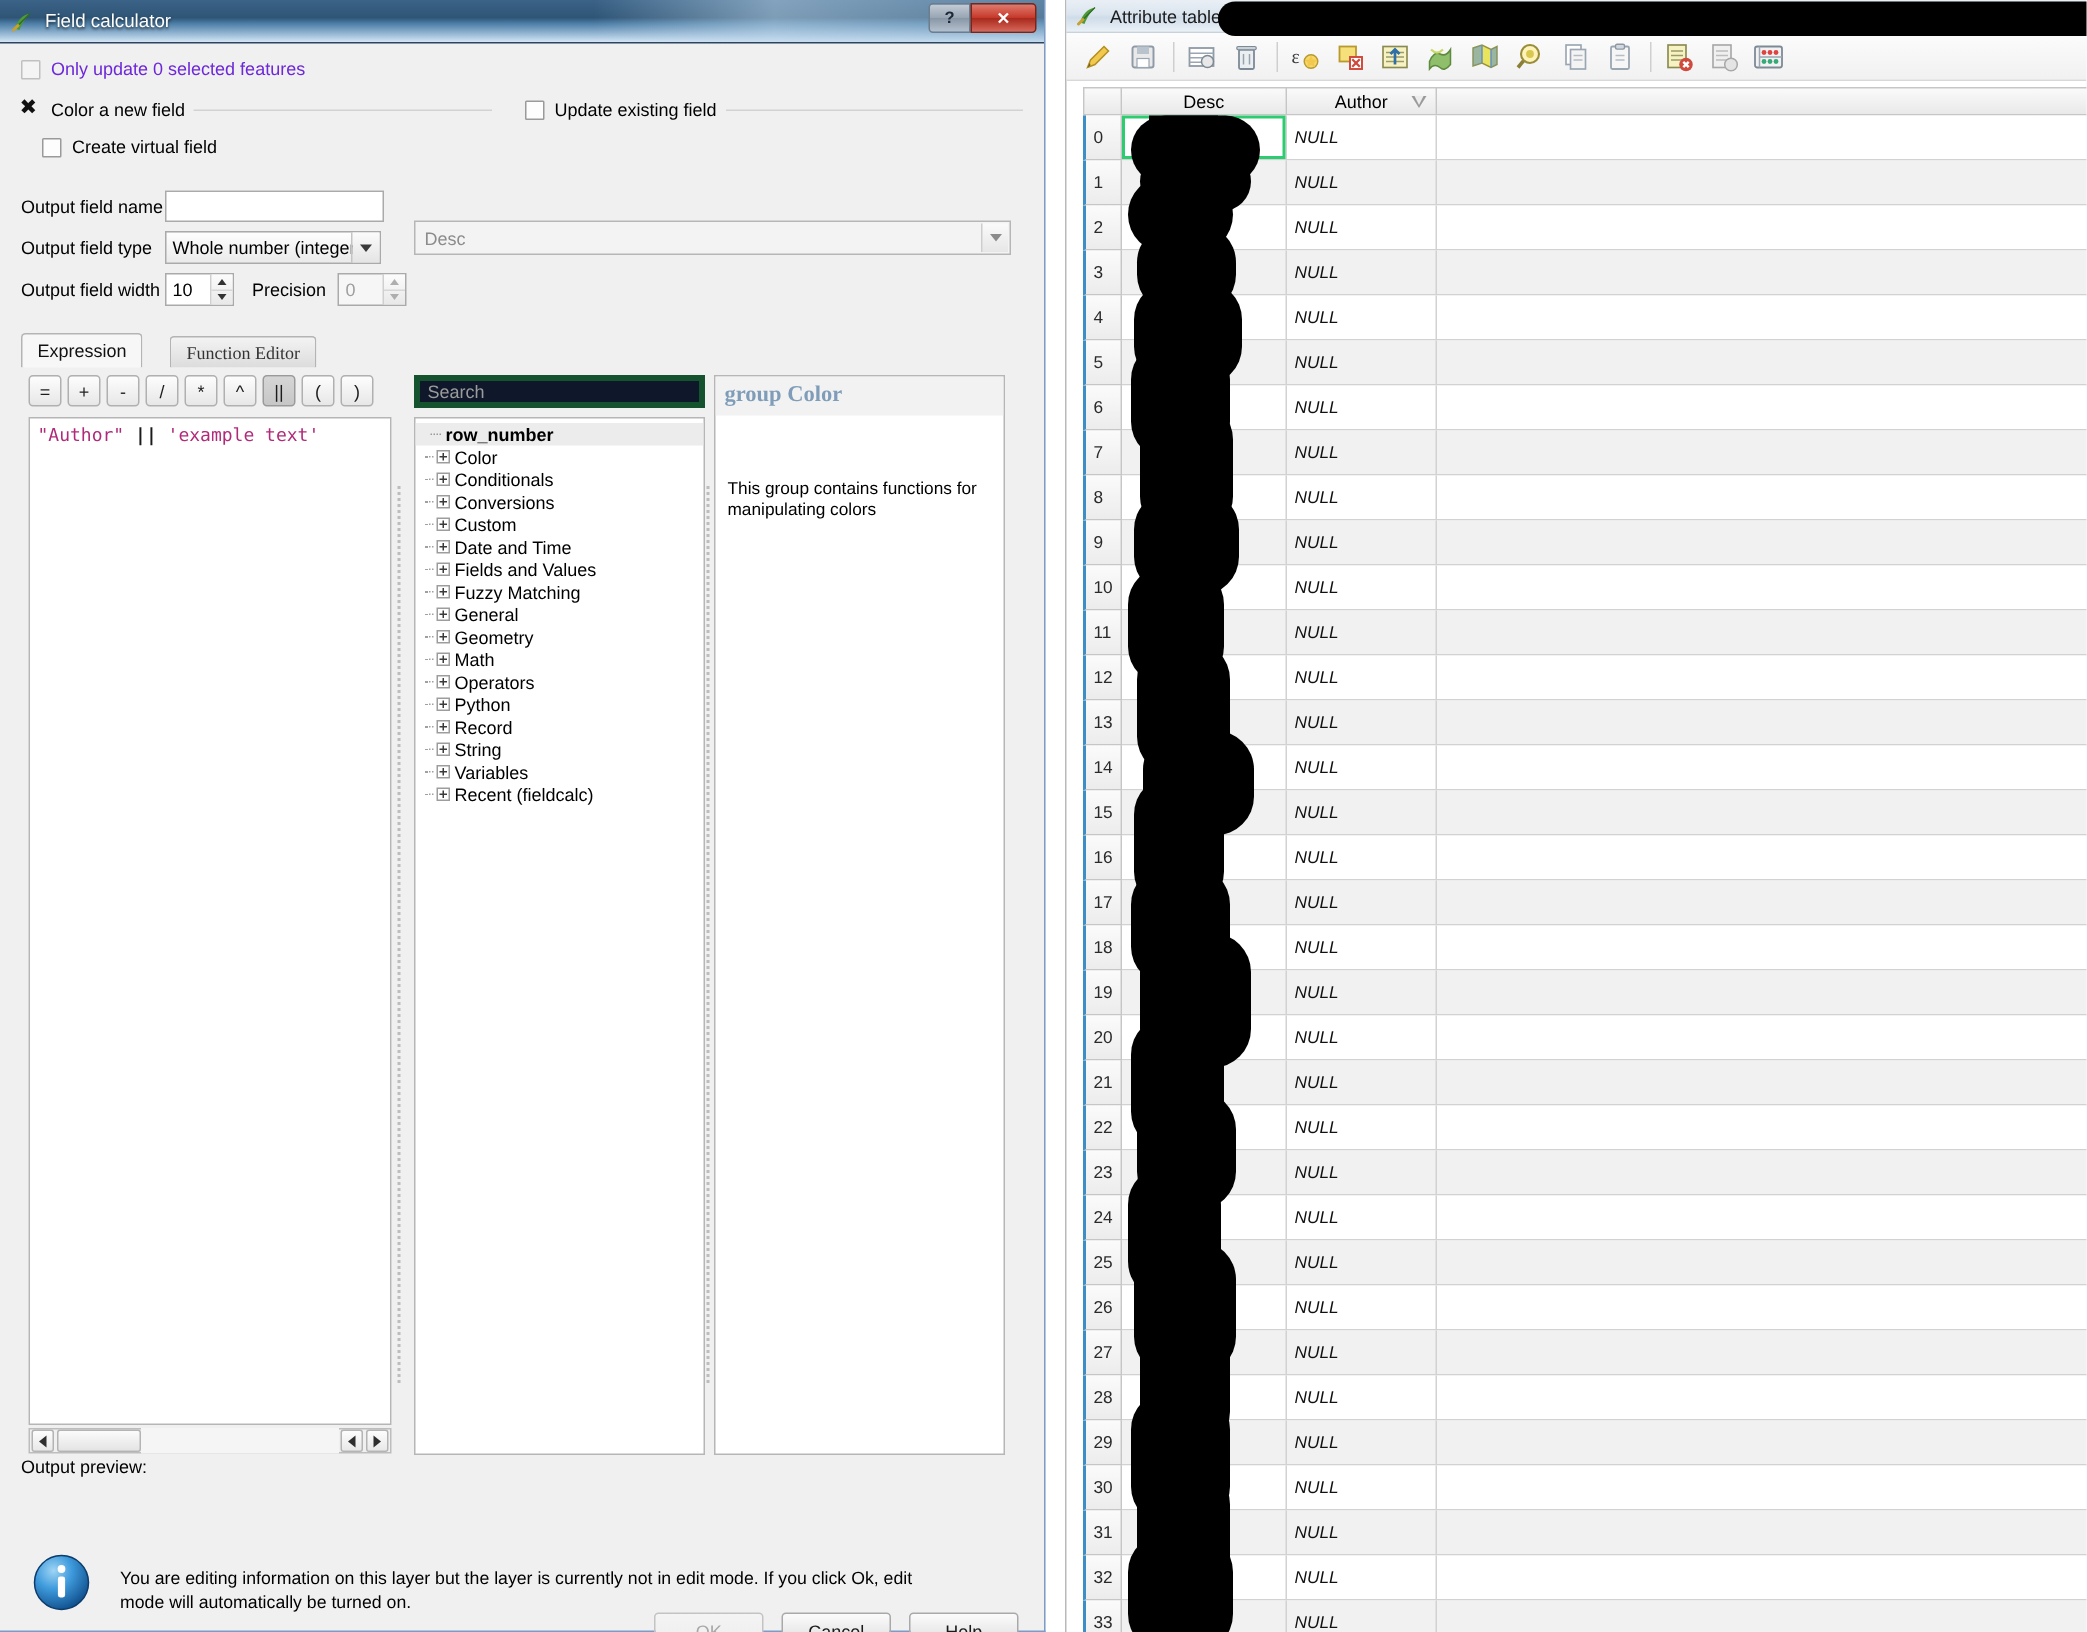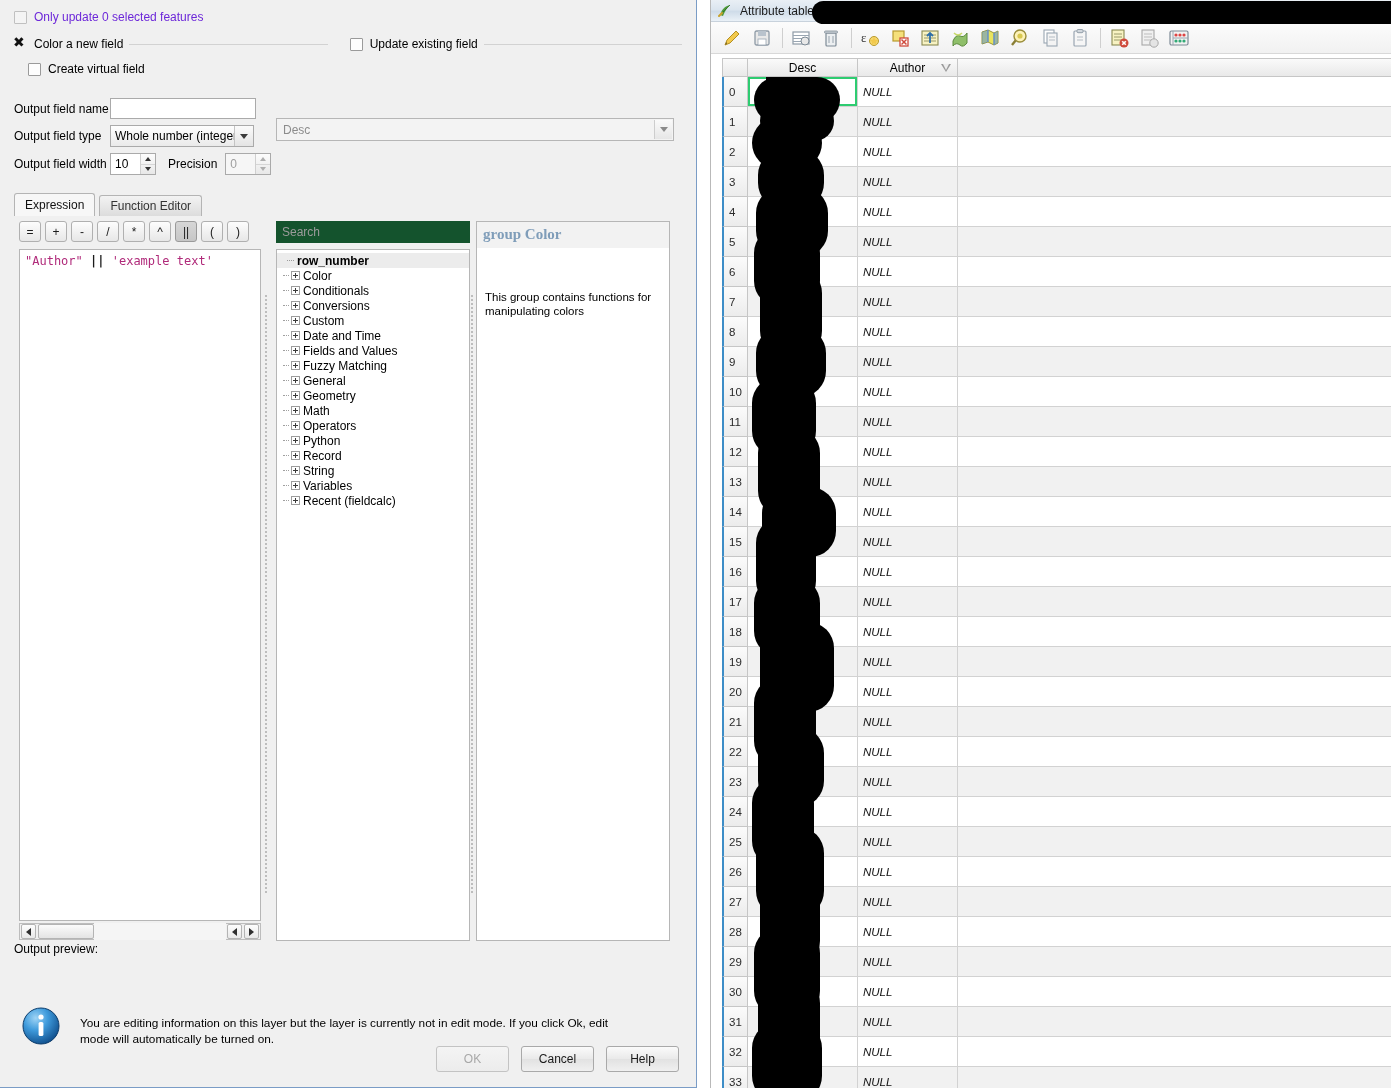--- a/index.html
+++ b/index.html
@@ -158,21 +158,21 @@
   #tabs { position: absolute; left: 14px; top: 193px; display: flex; align-items: flex-end; }
   .tab {
     height: 21px; padding: 0 10px;
     border: 1px solid #b4b4b4; border-bottom: none;
     font-size: 12px; display: flex; align-items: center;
     border-radius: 3px 3px 0 0;
     background: linear-gradient(to bottom,#f3f3f3,#dcdcdc);
     color: #333;
   }
   .tab.active { background: #f7f7f7; color: #111; height: 23px; }
-  .tab + .tab { margin-left: 4px; }
+  .tab + .tab { margin-left: 18px; font-family: Liberation Serif, serif; }
 
   #tabpane {
     position: absolute; left: 14px; top: 214px;
     width: 666px; height: 722px;
   }
 
   
   #opbar { position: absolute; left: 5px; top: 7px; display: flex; }
   .opbtn {
     width: 22px; height: 21px; margin-right: 4px;
@@ -227,21 +227,21 @@
     display: flex; align-items: center; justify-content: center;
   }
   .splitter-v .dots {
     width: 2px; height: 600px;
     background-image: repeating-linear-gradient(to bottom, #bdbdbd 0 2px, transparent 2px 4px);
   }
 
   
   #func-panel { position: absolute; left: 262px; top: 7px; width: 194px; }
   #search-box {
-    width: 194px; height: 22px; border: 1px solid #14532d; background: #14532d;
+    width: 194px; height: 22px; border: 4px solid #14532d; background: #0f172a;
     font-size: 12px; color: #9b9b9b; padding: 0 5px;
     display: flex; align-items: center;
   }
   #func-tree {
     position: absolute; left: 262px; top: 35px;
     width: 194px; height: 692px;
     border: 1px solid #b6b6b6; background: #ffffff;
     overflow: hidden; padding-top: 3px;
   }
   .tnode { display: flex; align-items: center; height: 15px; padding-left: 6px; font-size: 12px; }
@@ -374,20 +374,34 @@
   }
   #desc-redact .blob { position: absolute; background: #000; }
 </style>
 </head>
 <body>
 
 <div id="root">
 
   <div id="fieldcalc">
 
+    <div class="fc-titlebar">
+      <span class="qgis-icon">
+        <svg width="15" height="15" viewBox="0 0 15 15">
+          <path d="M2 12 C4 6, 7 3, 12 2 C9 5, 7 8, 5 13 Z" fill="#4e9a3a"></path>
+          <path d="M2 12 C5 9, 8 6, 12 2" stroke="#2d6b20" stroke-width="0.8" fill="none"></path>
+          <path d="M1 13 L4 10" stroke="#c8a22c" stroke-width="2" stroke-linecap="round"></path>
+        </svg>
+      </span>
+      <span class="fc-title-text">Field calculator</span>
+      <div class="fc-winbtns">
+        <div class="winbtn help">?</div>
+        <div class="winbtn close">✕</div>
+      </div>
+    </div>
 
     <div class="fc-body">
 
       <div class="row" id="only-update-row">
         <span class="cb disabled"></span>
         <span class="lbl disabled">Only update 0 selected features</span>
       </div>
 
       <div class="groupline-row">
         <span class="groupbox-head">

